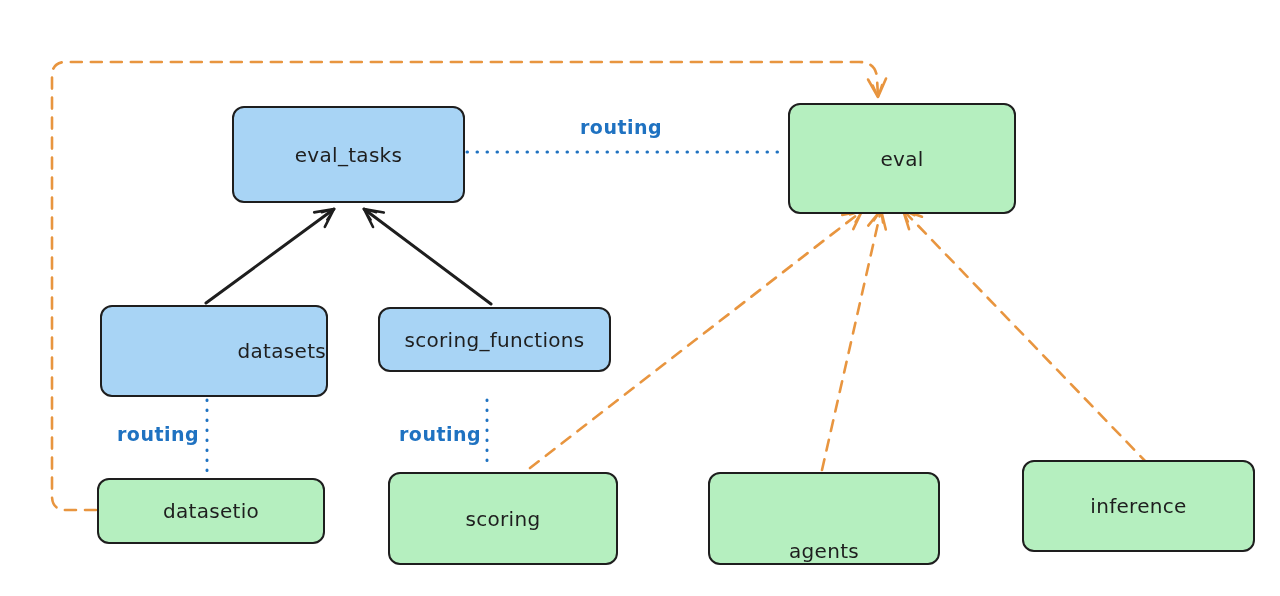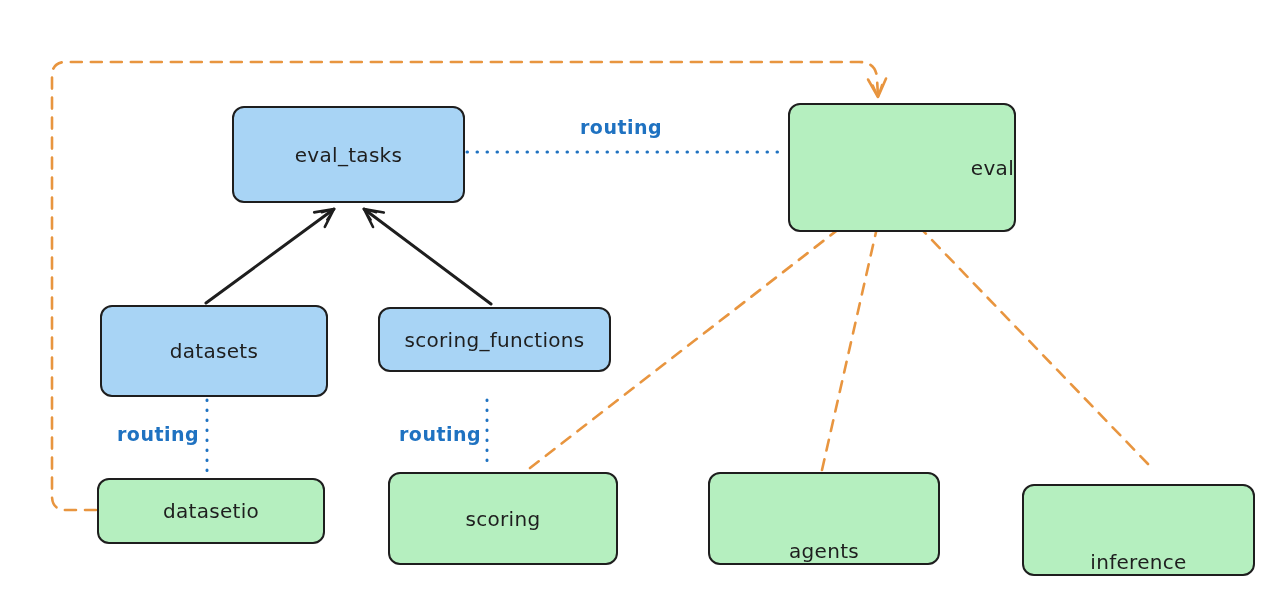--- a/index.html
+++ b/index.html
@@ -59,45 +59,45 @@
     <path d="M 96 510 L 66 510 Q 52 510 52 496 L 52 76 Q 52 62 66 62 L 859 62 Q 876 62 877 78 L 878 97" fill="none" stroke="#e8953f" stroke-width="2.6" stroke-dasharray="11 9" stroke-linecap="round" marker-end="url(#arrow-orange)"></path>
     <path d="M 530 468 L 862 211" fill="none" stroke="#e8953f" stroke-width="2.6" stroke-dasharray="11 9" stroke-linecap="round" marker-end="url(#arrow-orange)"></path>
     <path d="M 822 470 L 881 210" fill="none" stroke="#e8953f" stroke-width="2.6" stroke-dasharray="11 9" stroke-linecap="round" marker-end="url(#arrow-orange)"></path>
     <path d="M 1148 464 L 903 210" fill="none" stroke="#e8953f" stroke-width="2.6" stroke-dasharray="11 9" stroke-linecap="round" marker-end="url(#arrow-orange)"></path>
   </svg>
 
   <div class="node blue" style="left:232px;top:106px;width:233px;height:97px;">
     <span>eval_tasks</span>
   </div>
 
-  <div class="node green" style="left:788px;top:103px;width:228px;height:129px;justify-content:flex-end;">
+  <div class="node green" style="left:788px;top:103px;width:228px;height:111px;">
     <span>eval</span>
   </div>
 
-  <div class="node blue" style="left:100px;top:305px;width:228px;height:92px;">
+  <div class="node blue" style="left:100px;top:305px;width:228px;height:92px;justify-content:flex-end;">
     <span>datasets</span>
   </div>
 
   <div class="node blue" style="left:378px;top:307px;width:233px;height:65px;">
     <span>scoring_functions</span>
   </div>
 
   <div class="node green" style="left:97px;top:478px;width:228px;height:66px;">
     <span>datasetio</span>
   </div>
 
   <div class="node green" style="left:388px;top:472px;width:230px;height:93px;">
     <span>scoring</span>
   </div>
 
   <div class="node green" style="left:708px;top:472px;width:232px;height:93px;align-items:flex-end;">
     <span>agents</span>
   </div>
 
-  <div class="node green" style="left:1022px;top:484px;width:233px;height:92px;align-items:flex-end;">
+  <div class="node green" style="left:1022px;top:460px;width:233px;height:92px;">
     <span>inference</span>
   </div>
 
   <div class="edge-label" style="left:580px;top:116px;">routing</div>
   <div class="edge-label" style="left:117px;top:423px;">routing</div>
   <div class="edge-label" style="left:399px;top:423px;">routing</div>
 
 </div>
 
 </body></html>

